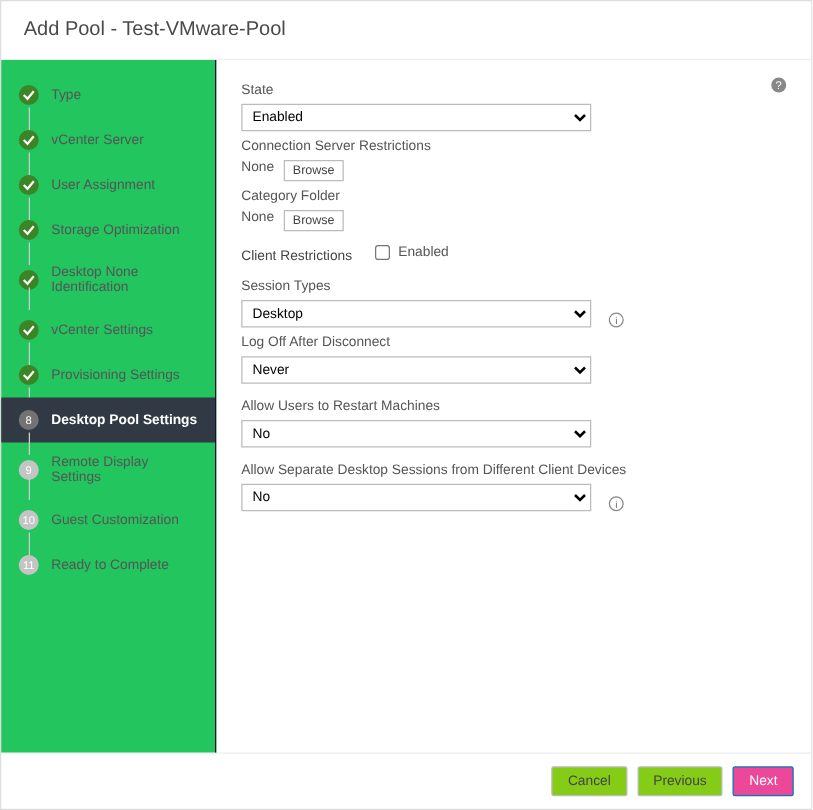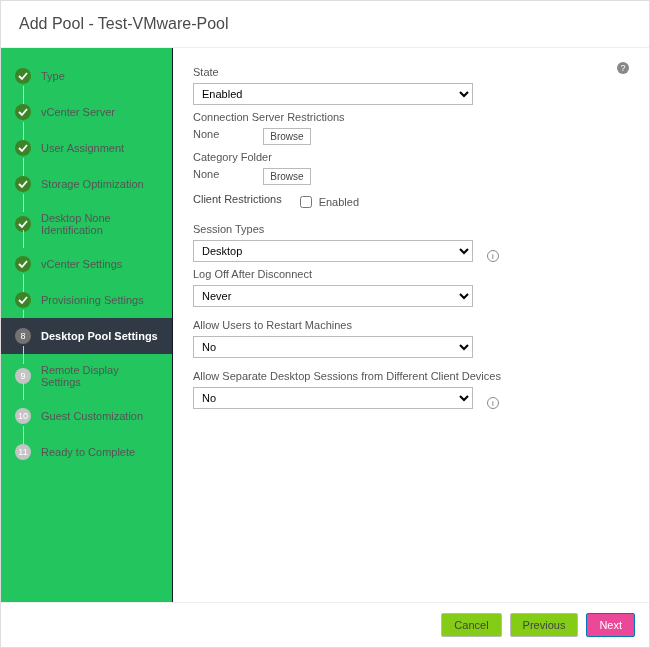--- a/index.html
+++ b/index.html
@@ -118,25 +118,24 @@
     margin-bottom:4px;
   }
   .none-text { font-size:11px; color:#555; }
   .browse-btn {
     font-size:10px;
     padding:2px 6px;
     border:1px solid #bbb;
     background:#fff;
     cursor:pointer;
     color:#444;
-    margin-left:36px;
   }
   .client-row {
     display:flex;
-    align-items:flex-start;
+    align-items:flex-end;
     gap:14px;
     margin-top:8px;
     margin-bottom:12px;
   }
   .chk-group { display:flex; align-items:center; gap:4px; }
   .chk-group input { width:12px; height:12px; }
   .chk-group span { font-size:11px; color:#555; }
   .select-row {
     display:flex;
     align-items:flex-end;

